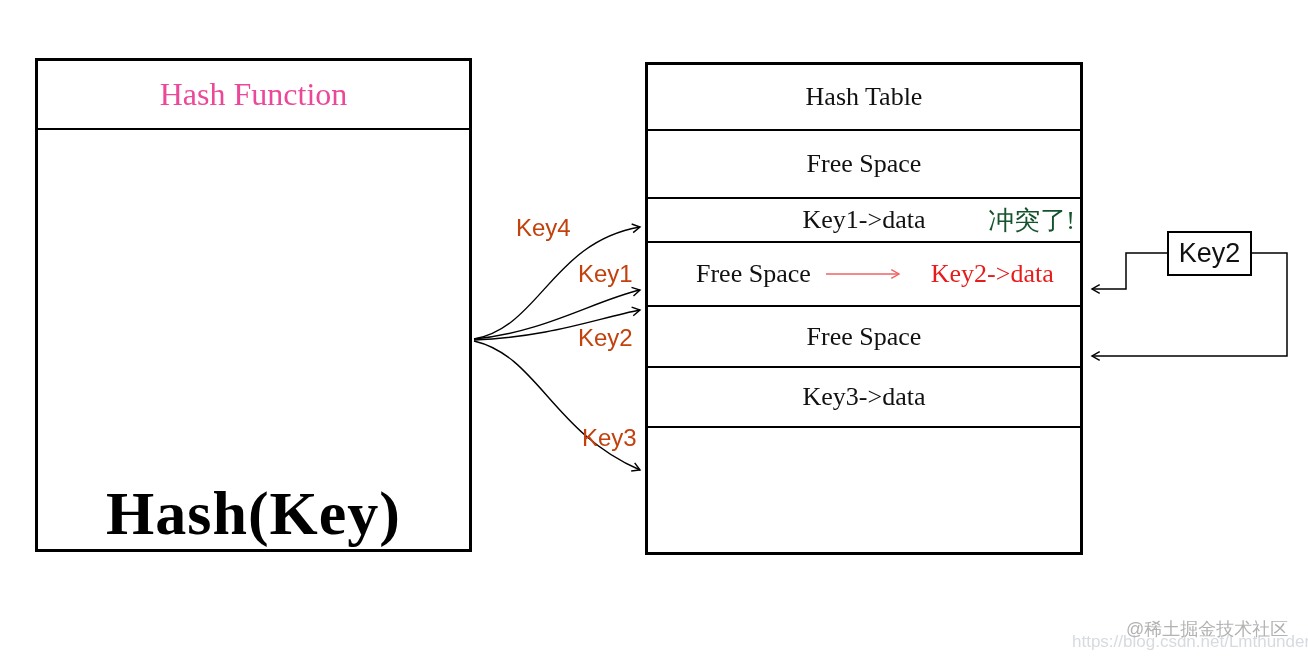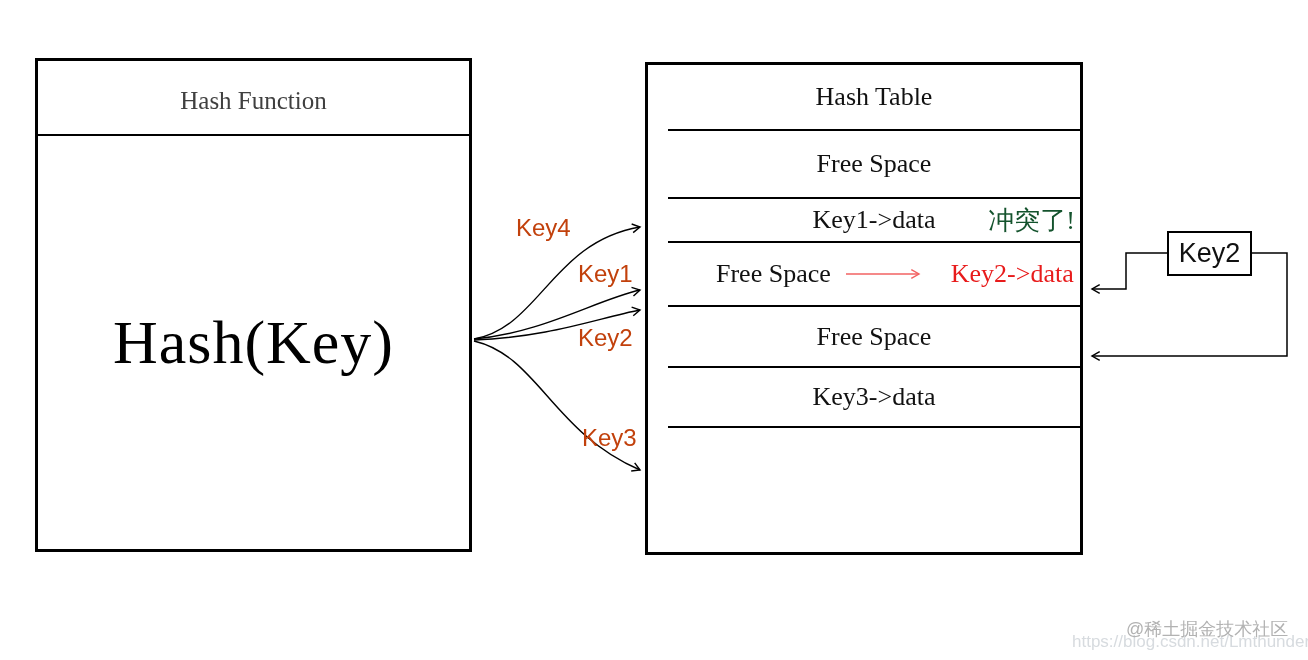--- a/index.html
+++ b/index.html
@@ -28,47 +28,46 @@
     box-sizing: border-box;
     display: flex;
     flex-direction: column;
   }
   .hash-function-header {
     height: 67px;
     border-bottom: 2px solid #000;
     display: flex;
     align-items: center;
     justify-content: center;
-    font-size: 25px;
-    color: #404040;
-    margin-top: 6px;
+    font-size: 32px;
+    color: #ec4899;
   }
   .hash-function-body {
     flex: 1;
     display: flex;
-    align-items: center;
-    justify-content: center;
+    align-items: flex-end;
+    justify-content: center;
+    font-weight: bold;
   }
   .hash-formula {
     font-size: 62px;
     color: #000;
     letter-spacing: 1px;
   }
   
   .hash-table-box {
     position: absolute;
     left: 645px;
     top: 62px;
     width: 438px;
     height: 493px;
     border: 3px solid #000;
     box-sizing: border-box;
     display: flex;
     flex-direction: column;
-    padding-left: 20px;
   }
   .ht-row {
     display: flex;
     align-items: center;
     justify-content: center;
     font-size: 26px;
     color: #111;
     position: relative;
     box-sizing: border-box;
   }

